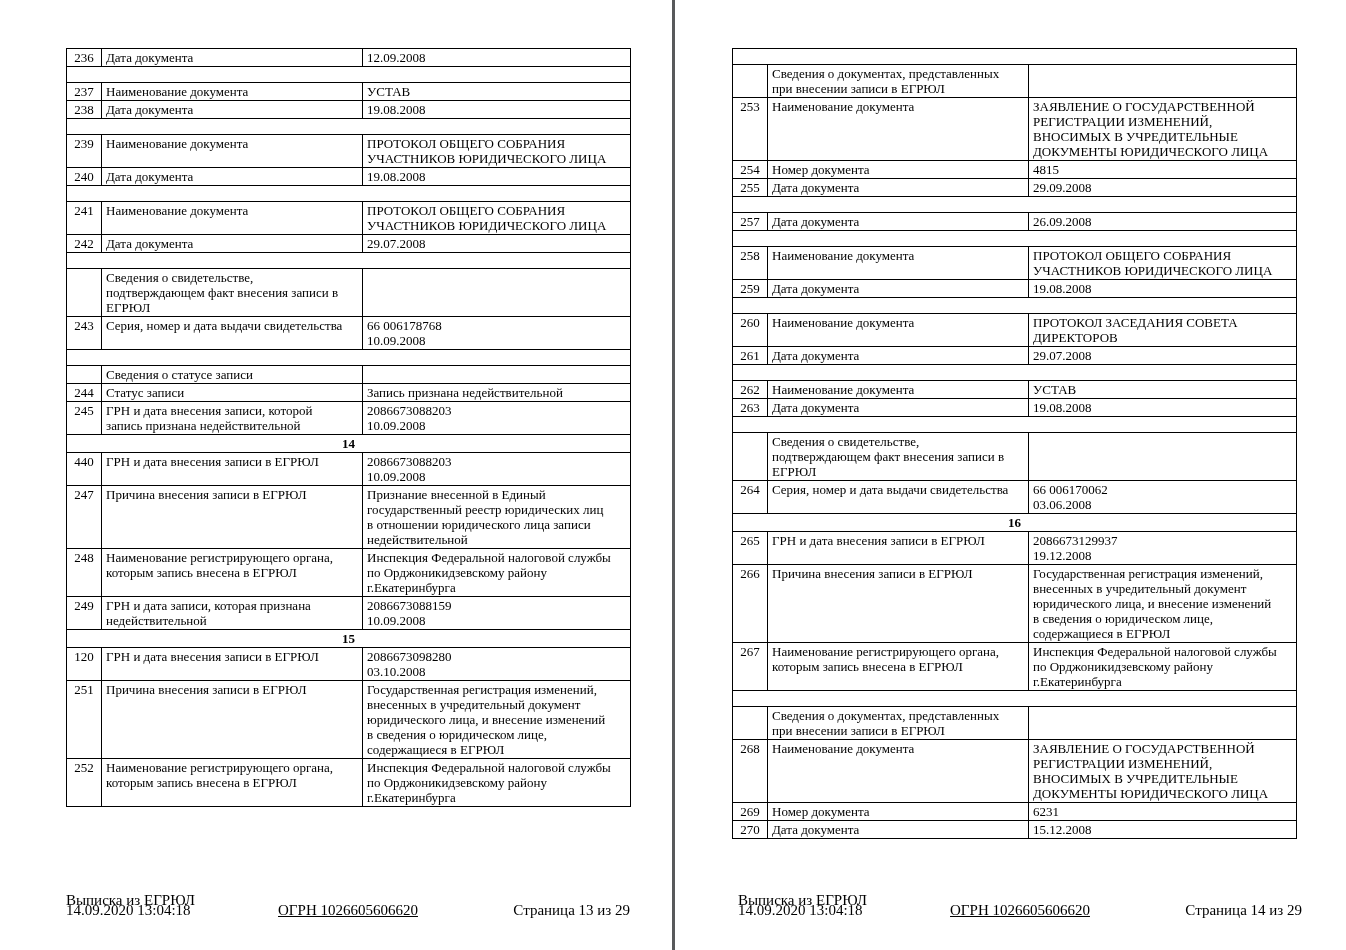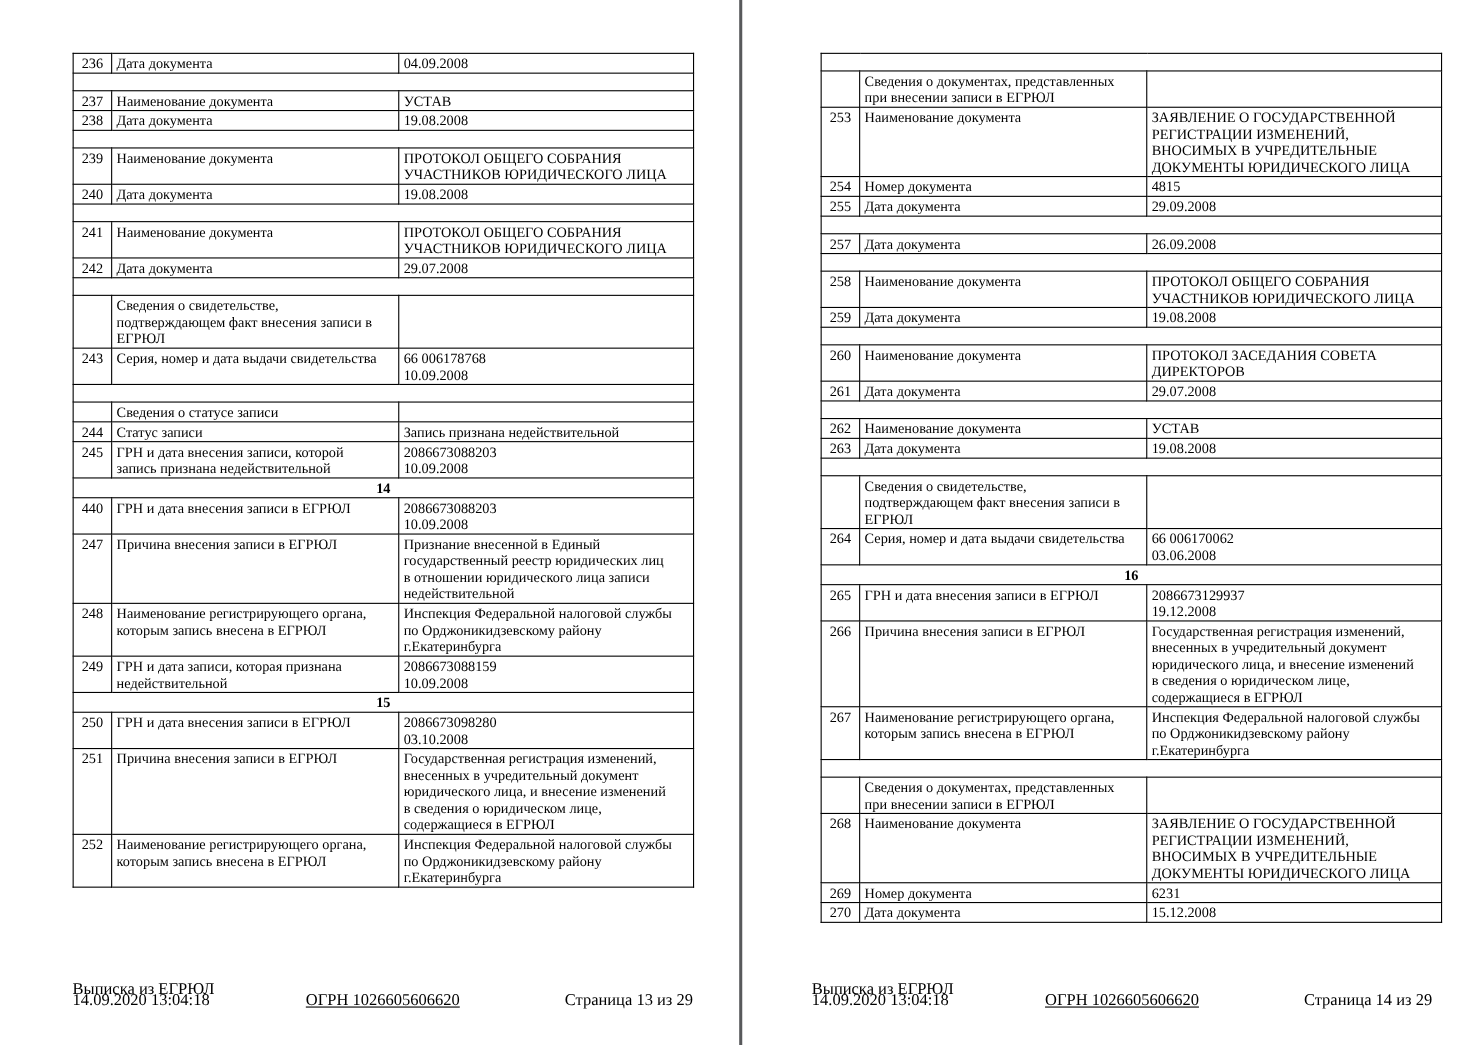--- a/index.html
+++ b/index.html
@@ -26,21 +26,21 @@
   }
 
   table.records {
     position: absolute; left: 66px; top: 48px;
     width: 564px;
     border-collapse: collapse;
     table-layout: fixed;
     font-size: 13px;
     line-height: 15px;
   }
-  .page.right table.records { left: 71px; } 
+  .page.right table.records { left: 57px; } 
 
   table.records td {
     border: 1px solid #000;
     vertical-align: top;
     padding: 1px 4px 1px 4px;
     white-space: pre-line;
     overflow: hidden;
   }
   td.num   { text-align: center; padding-left: 2px; padding-right: 2px; }
   td.label { }
@@ -67,21 +67,21 @@
     <table class="records">
       <colgroup>
           <col style="width:35px">
           <col style="width:261px">
           <col style="width:268px">
         </colgroup>
       <tbody>
           <tr>
             <td class="num">236</td>
             <td class="label">Дата документа</td>
-            <td class="value">04.09.2008</td>
+            <td class="value">12.09.2008</td>
           </tr>
           <tr class="spacer">
             <td colspan="3"></td>
           </tr>
           <tr>
             <td class="num">237</td>
             <td class="label">Наименование документа</td>
             <td class="value">УСТАВ</td>
           </tr>
           <tr>
@@ -182,21 +182,21 @@
             <td class="num">249</td>
             <td class="label">ГРН и дата записи, которая признана
 недействительной</td>
             <td class="value">2086673088159
 10.09.2008</td>
           </tr>
           <tr class="section">
             <td colspan="3">15</td>
           </tr>
           <tr>
-            <td class="num">250</td>
+            <td class="num">120</td>
             <td class="label">ГРН и дата внесения записи в ЕГРЮЛ</td>
             <td class="value">2086673098280
 03.10.2008</td>
           </tr>
           <tr>
             <td class="num">251</td>
             <td class="label">Причина внесения записи в ЕГРЮЛ</td>
             <td class="value">Государственная регистрация изменений,
 внесенных в учредительный документ
 юридического лица, и внесение изменений

